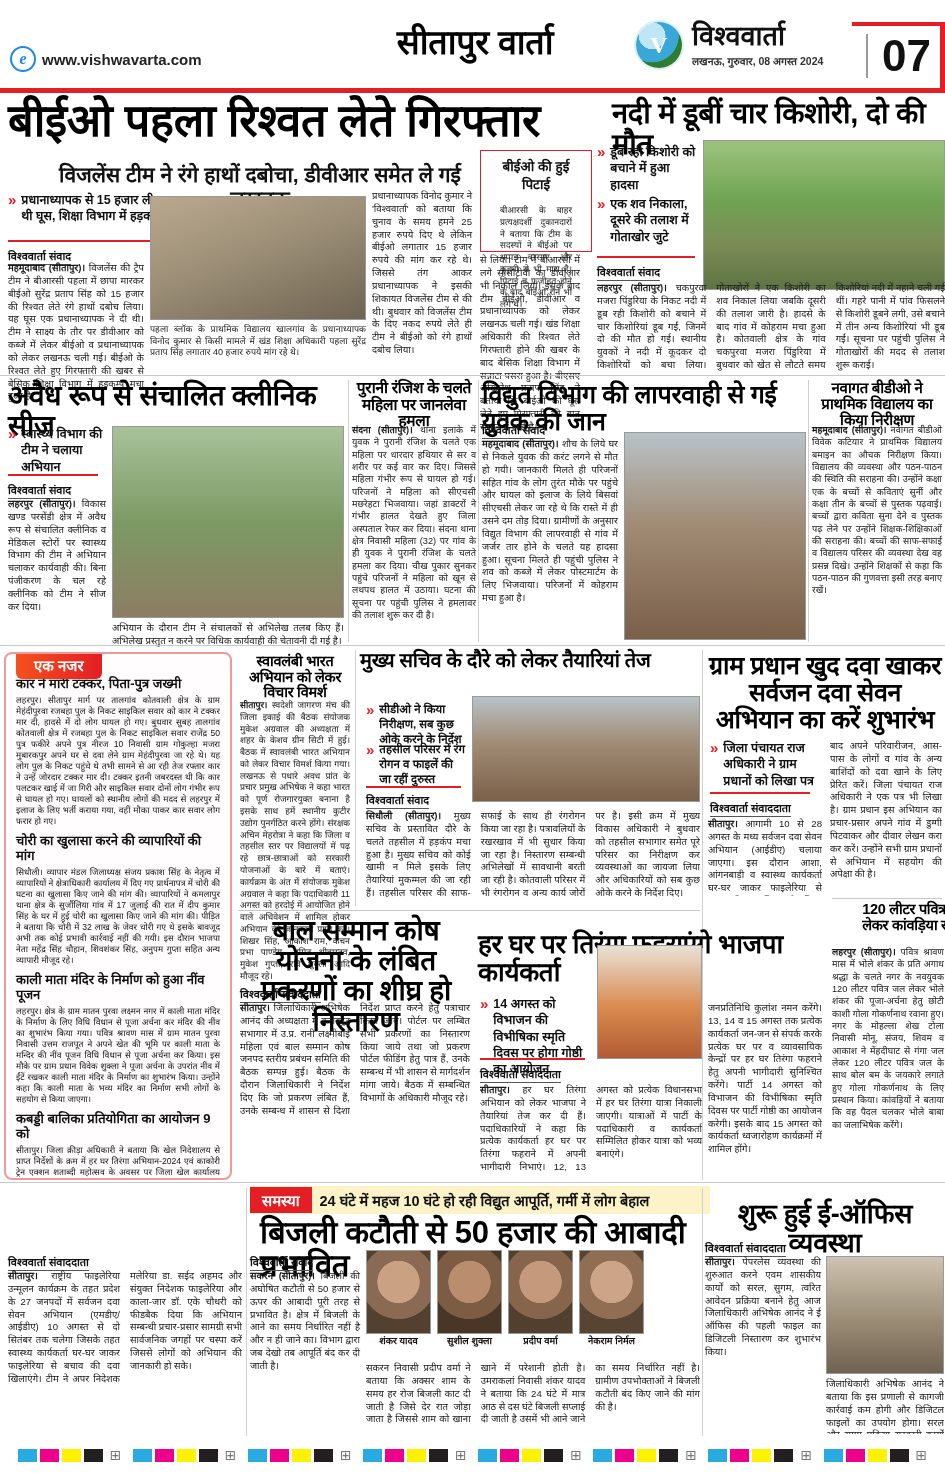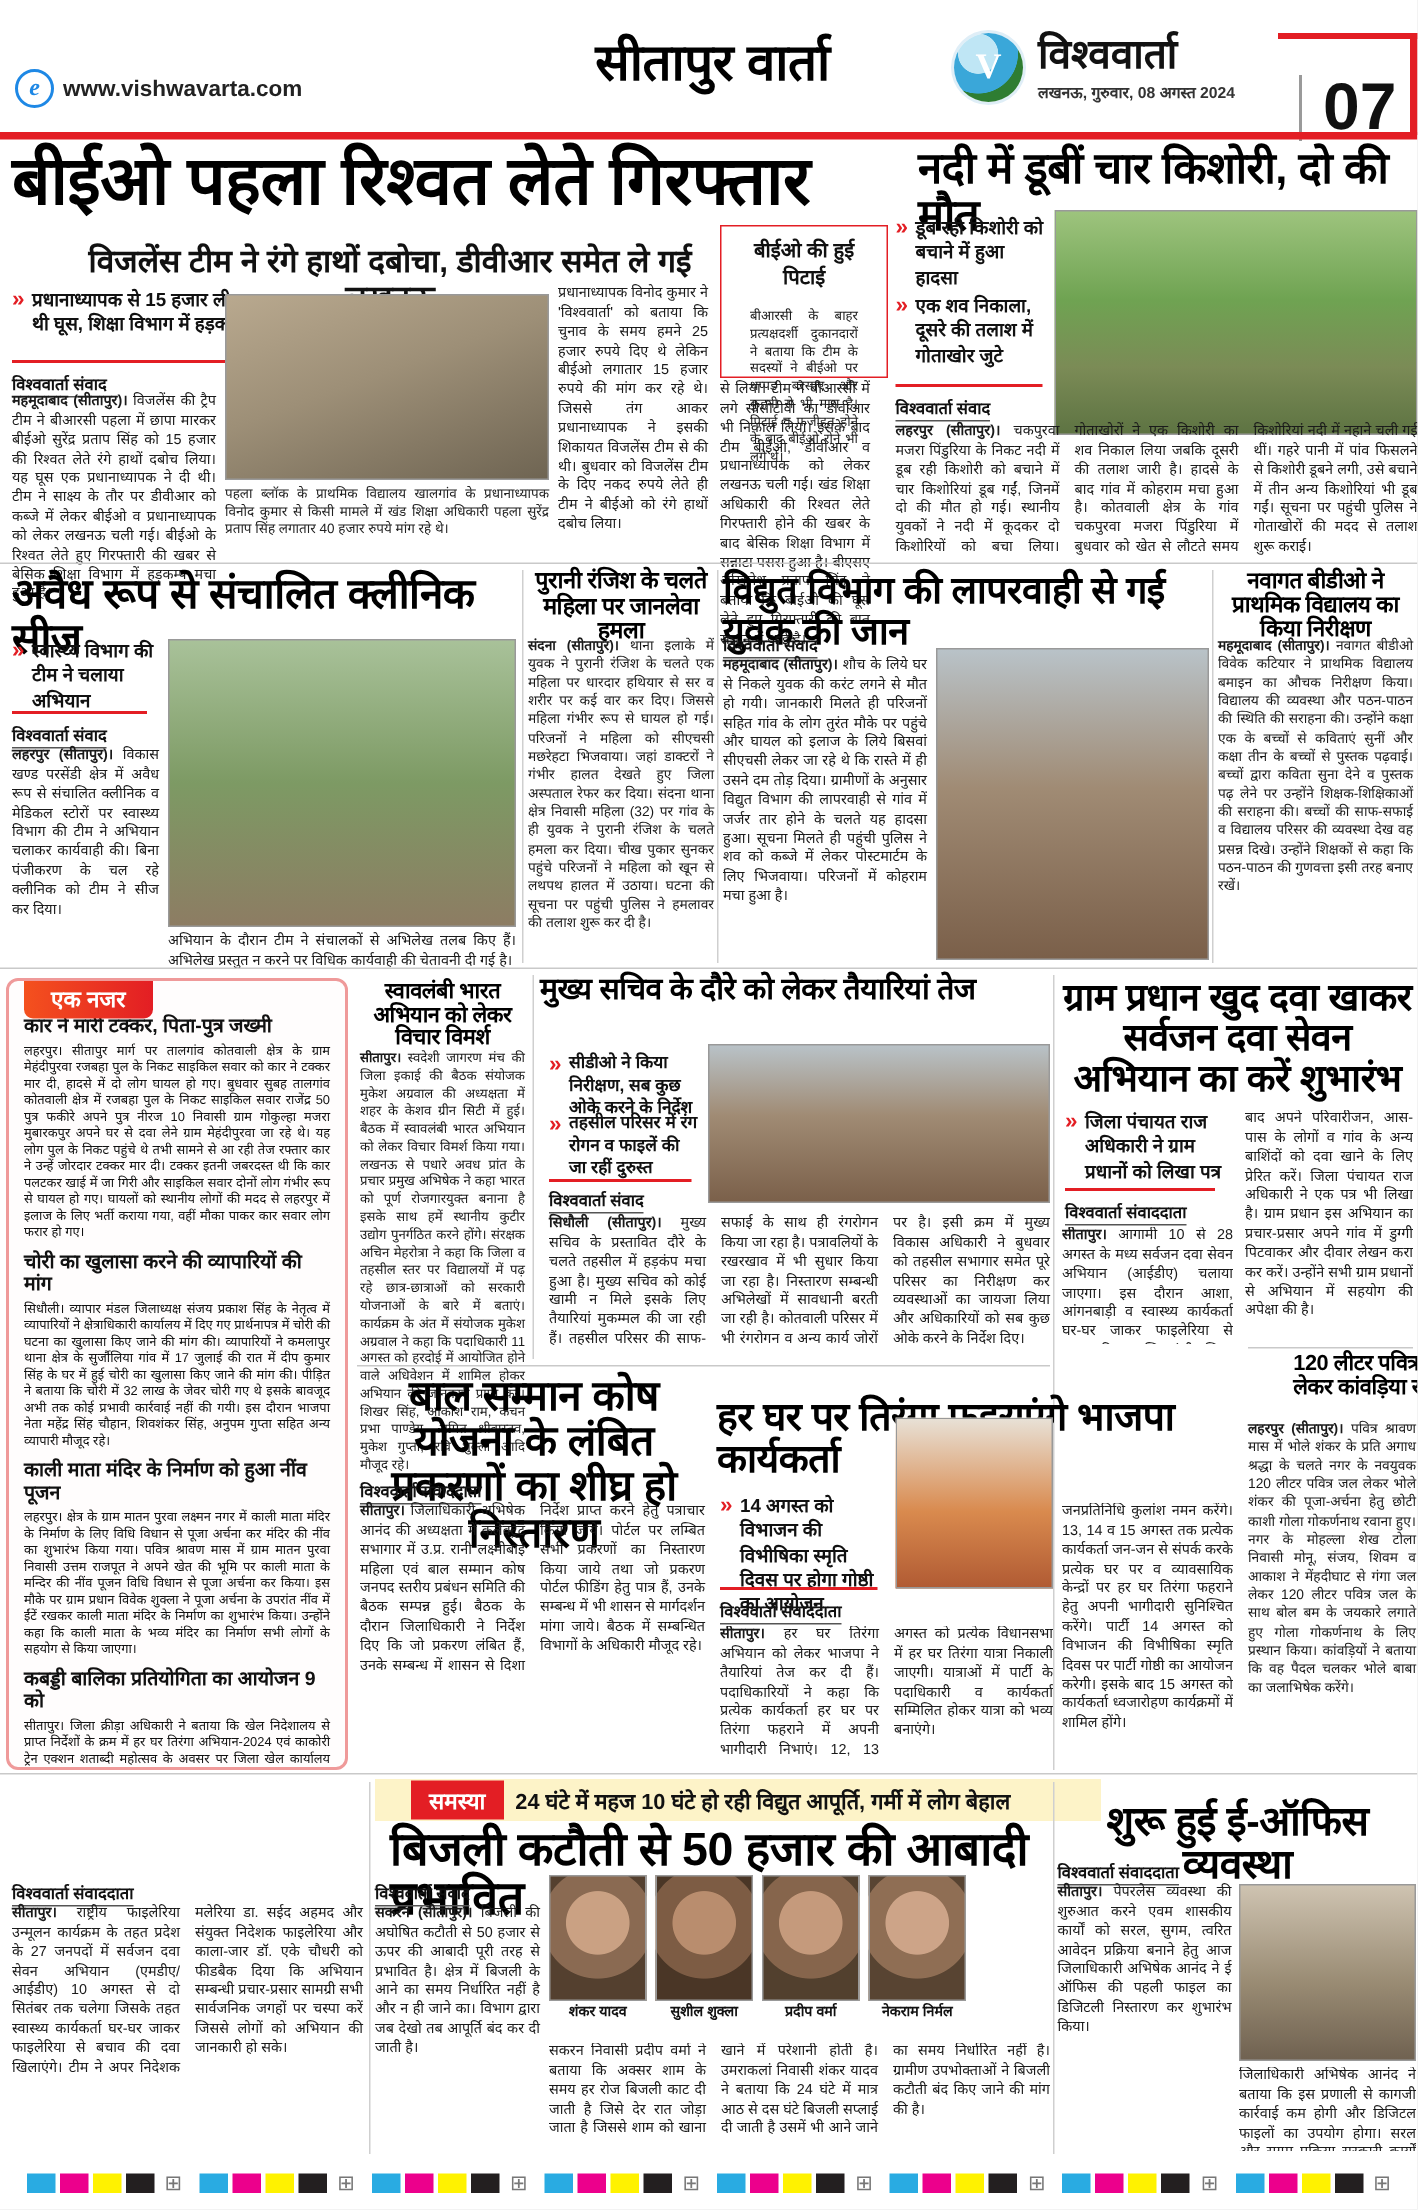--- a/index.html
+++ b/index.html
@@ -65,21 +65,21 @@
   <div class="abs hl hl-c" style="left:330px;top:24px;width:290px;font-size:34px;">सीतापुर वार्ता</div>
 
   <div class="abs" style="left:636px;top:22px;display:flex;gap:10px;align-items:center;">
     <span class="logo-circle">V</span>
     <span>
       <span class="brand-name" style="display:block;">विश्ववार्ता</span>
       <span class="brand-date" style="display:block;">लखनऊ,    गुरुवार, 08 अगस्त 2024</span>
     </span>
   </div>
   <div class="abs" style="left:852px;top:22px;width:88px;height:64px;border-top:4px solid #e31e24;border-right:6px solid #e31e24;"></div>
-  <div class="abs pageno" style="left:866px;top:50px;padding-left:14px;">07</div>
+  <div class="abs pageno" style="left:866px;top:34px;padding-left:14px;">07</div>
   <div class="abs" style="left:0;top:88px;width:945px;height:5px;background:#e31e24;"></div>
 
   <div class="abs hl" style="left:8px;top:97px;width:604px;font-size:45px;">बीईओ पहला रिश्वत लेते गिरफ्तार</div>
   <div class="abs sub" style="left:40px;top:163px;width:440px;font-size:21px;">विजलेंस टीम ने रंगे हाथों दबोचा, डीवीआर समेत ले गई लखनऊ</div>
   <div class="abs kick" style="left:8px;top:192px;width:160px;">
     <span class="arr">»</span>
     <span>प्रधानाध्यापक से 15 हजार ली थी घूस, शिक्षा विभाग में हड़कम्प</span>
   </div>
   <div class="abs rule" style="left:8px;top:240px;width:150px;"></div>
   <div class="abs byline" style="left:8px;top:248px;">विश्ववार्ता संवाद</div>
@@ -211,21 +211,21 @@
   <p class="abs body-txt cols2" style="left:480px;top:1084px;width:222px;height:96px;margin:0;overflow:hidden;"><b>सीतापुर। </b><span>हर घर तिरंगा अभियान को लेकर भाजपा ने तैयारियां तेज कर दी हैं। पदाधिकारियों ने कहा कि प्रत्येक कार्यकर्ता हर घर पर तिरंगा फहराने में अपनी भागीदारी निभाएं। 12, 13 अगस्त को प्रत्येक विधानसभा में हर घर तिरंगा यात्रा निकाली जाएगी। यात्राओं में पार्टी के पदाधिकारी व कार्यकर्ता सम्मिलित होकर यात्रा को भव्य बनाएंगे।</span></p>
   <p class="abs body-txt" style="left:708px;top:1002px;width:114px;height:178px;margin:0;overflow:hidden;">जनप्रतिनिधि कुलांश नमन करेंगे। 13, 14 व 15 अगस्त तक प्रत्येक कार्यकर्ता जन-जन से संपर्क करके प्रत्येक घर पर व व्यावसायिक केन्द्रों पर हर घर तिरंगा फहराने हेतु अपनी भागीदारी सुनिश्चित करेंगे। पार्टी 14 अगस्त को विभाजन की विभीषिका स्मृति दिवस पर पार्टी गोष्ठी का आयोजन करेगी। इसके बाद 15 अगस्त को कार्यकर्ता ध्वजारोहण कार्यक्रमों में शामिल होंगे।</p>
 
   <div class="abs hline" style="left:0;top:1182px;width:945px;"></div>
 
   <div class="abs byline" style="left:8px;top:1254px;">विश्ववार्ता संवाददाता</div>
   <p class="abs body-txt cols2" style="left:8px;top:1270px;width:234px;height:164px;margin:0;"><b>सीतापुर। </b><span>राष्ट्रीय फाइलेरिया उन्मूलन कार्यक्रम के तहत प्रदेश के 27 जनपदों में सर्वजन दवा सेवन अभियान (एमडीए/आईडीए) 10 अगस्त से दो सितंबर तक चलेगा जिसके तहत स्वास्थ्य कार्यकर्ता घर-घर जाकर फाइलेरिया से बचाव की दवा खिलाएंगे। टीम ने अपर निदेशक मलेरिया डा. सईद अहमद और संयुक्त निदेशक फाइलेरिया और काला-जार डॉ. एके चौधरी को फीडबैक दिया कि अभियान सम्बन्धी प्रचार-प्रसार सामग्री सभी सार्वजनिक जगहों पर चस्पा करें जिससे लोगों को अभियान की जानकारी हो सके।</span></p>
 
   <div class="abs vline" style="left:246px;top:1188px;height:248px;"></div>
 
-  <div class="abs strip" style="left:250px;top:1186px;width:460px;height:28px;padding-left:24px;">
+  <div class="abs strip" style="left:250px;top:1186px;width:460px;height:28px;">
     <span class="tag">समस्या</span>
     <span class="stxt">24 घंटे में महज 10 घंटे हो रही विद्युत आपूर्ति, गर्मी में लोग बेहाल</span>
   </div>
   <div class="abs hl" style="left:260px;top:1216px;width:450px;font-size:31px;">बिजली कटौती से 50 हजार की आबादी प्रभावित</div>
   <div class="abs byline" style="left:250px;top:1254px;">विश्ववार्ता संवाद</div>
   <p class="abs body-txt" style="left:250px;top:1270px;width:110px;height:164px;margin:0;"><b>सकरन (सीतापुर)। </b><span>बिजली की अघोषित कटौती से 50 हजार से ऊपर की आबादी पूरी तरह से प्रभावित है। क्षेत्र में बिजली के आने का समय निर्धारित नहीं है और न ही जाने का। विभाग द्वारा जब देखो तब आपूर्ति बंद कर दी जाती है।</span></p>
 
   <div class="abs" style="left:366px;top:1250px;width:280px;display:flex;gap:6px;">
     <span style="width:65px;">
       <span class="photo face" style="display:block;width:65px;height:84px;"></span>

